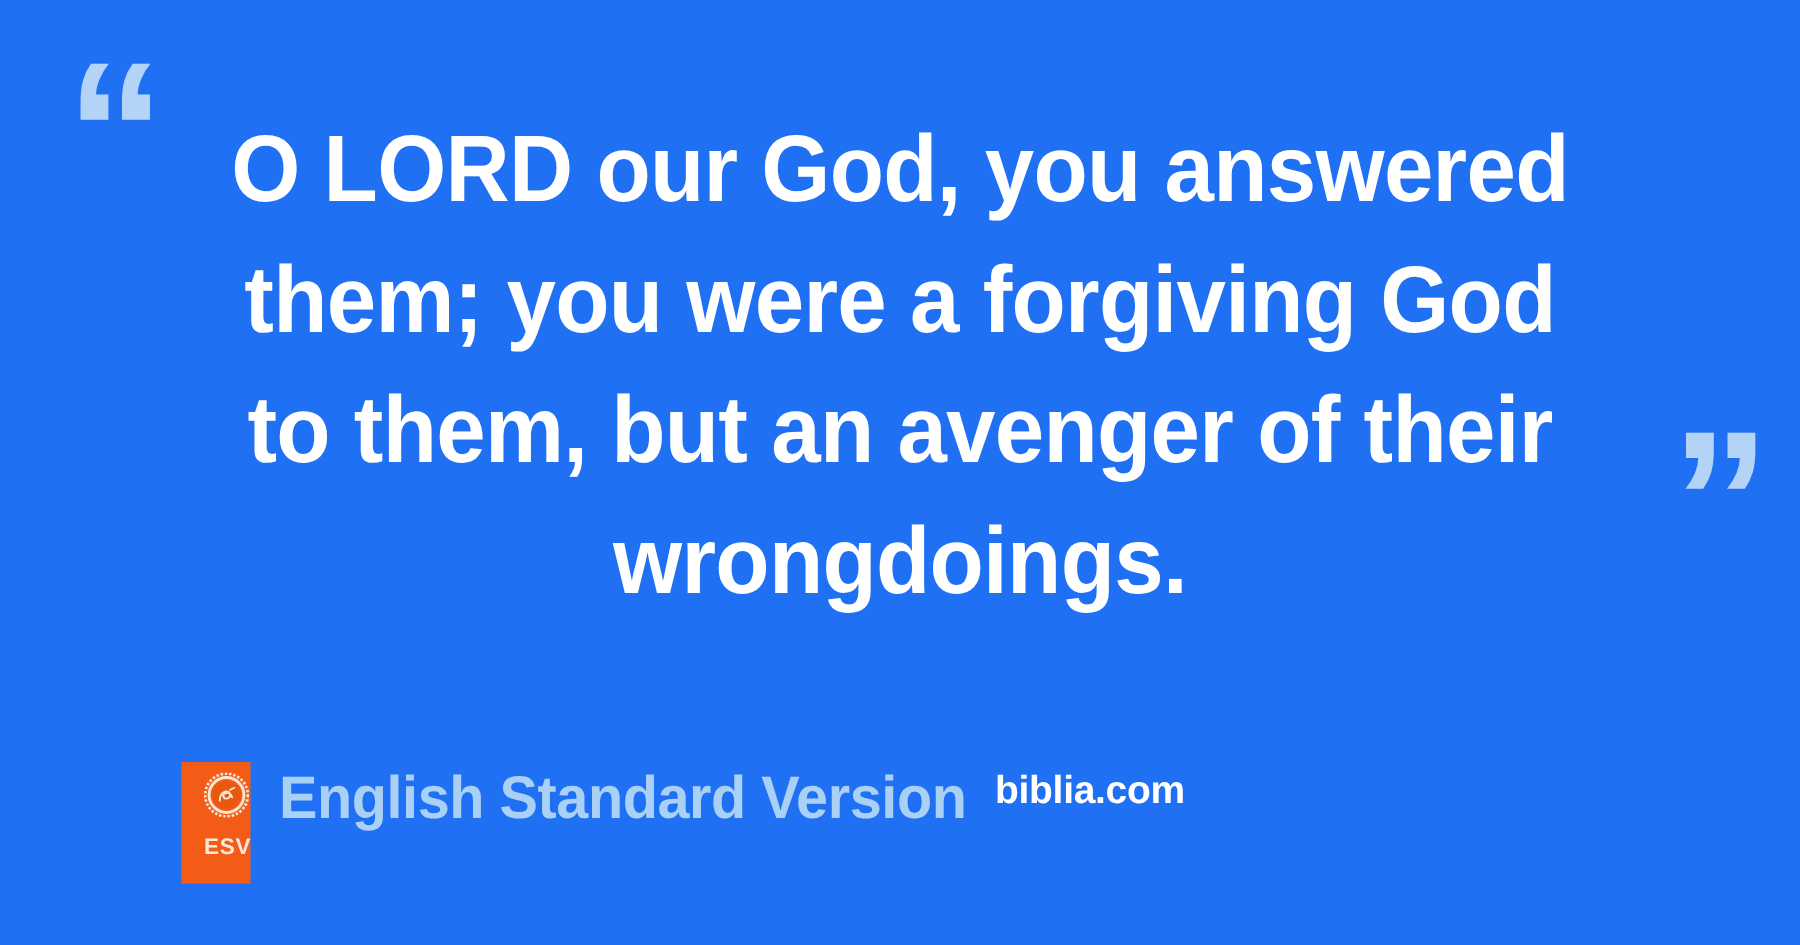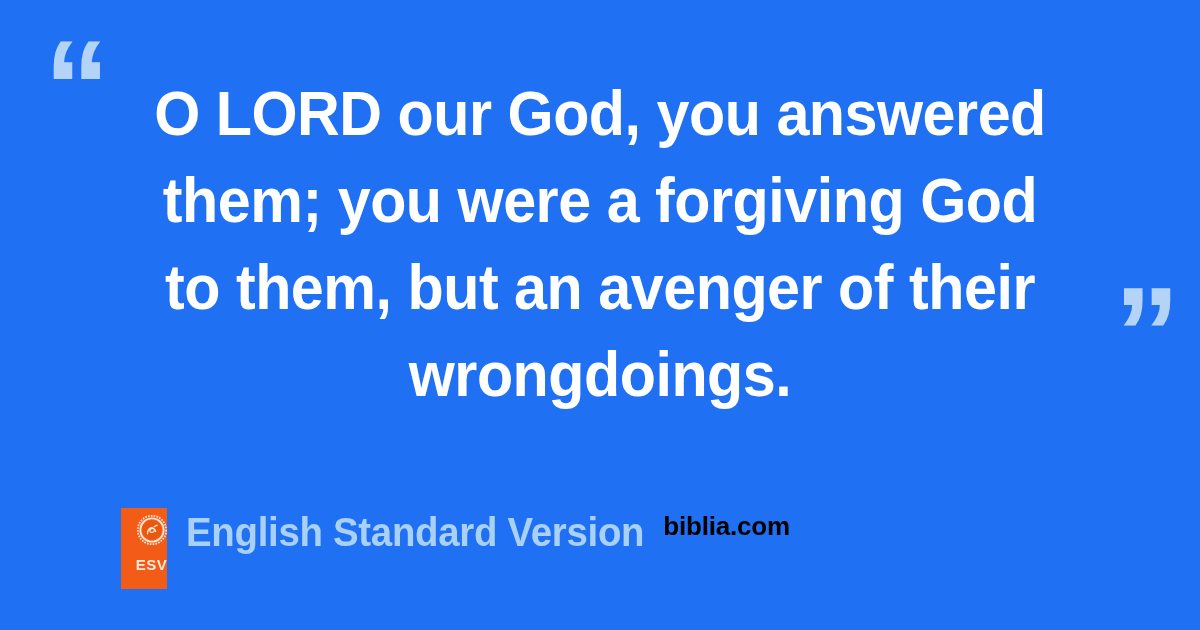--- a/index.html
+++ b/index.html
@@ -80,21 +80,20 @@
     flex-direction: row;
     align-items: flex-start;
   }
 
   .esv-badge {
     width: 46px;
     height: 81px;
     background: #f25c16;
     display: flex;
     flex-direction: column;
-    align-items: center;
     justify-content: flex-start;
     padding-top: 7px;
     box-sizing: border-box;
     flex: none;
     padding-left: 15px;
   }
 
   .esv-seal {
     width: 30px;
     height: 30px;
@@ -126,21 +125,21 @@
     font-size: 40px;
     line-height: 44px;
     letter-spacing: -0.3px;
     transform: scaleX(0.96);
     transform-origin: left center;
     white-space: nowrap;
   }
 
   .site-name {
     margin-top: 2px;
-    color: #000000;
+    color: #ffffff;
     font-family: "Liberation Sans", sans-serif;
     font-weight: 700;
     font-size: 26px;
     line-height: 28px;
     letter-spacing: -0.2px;
     white-space: nowrap;
   }
 </style>
 </head>
 <body>

